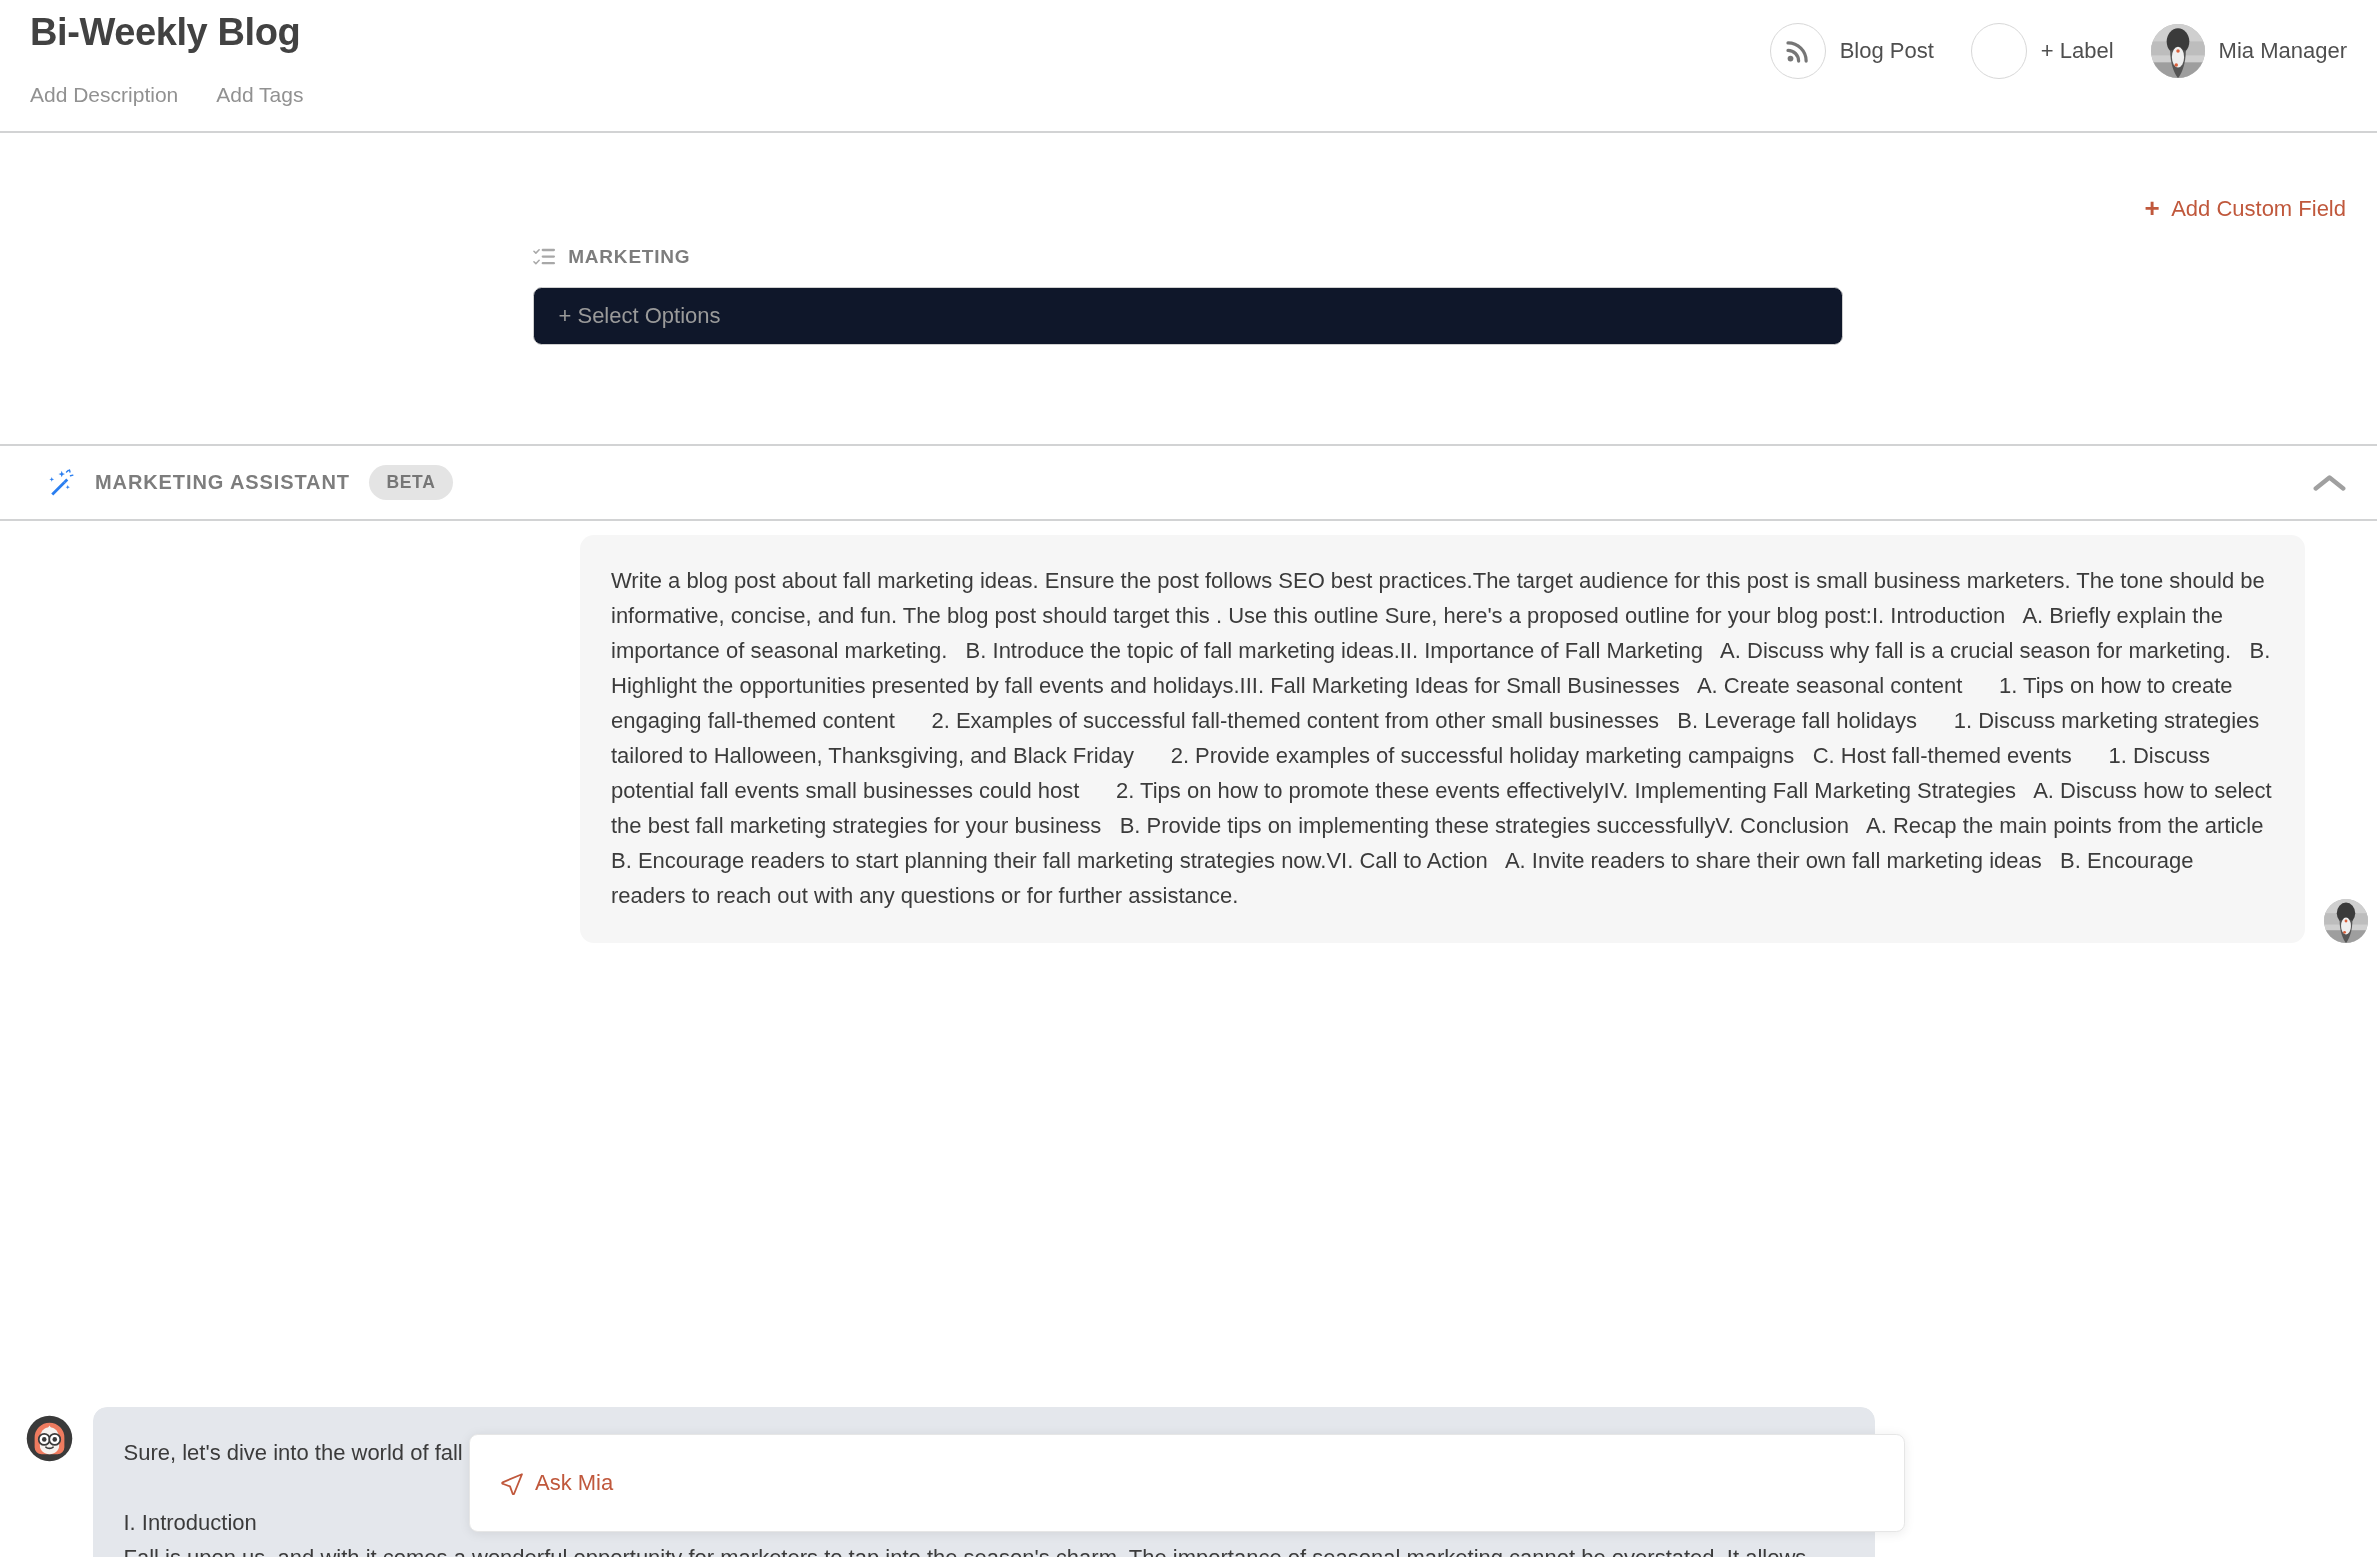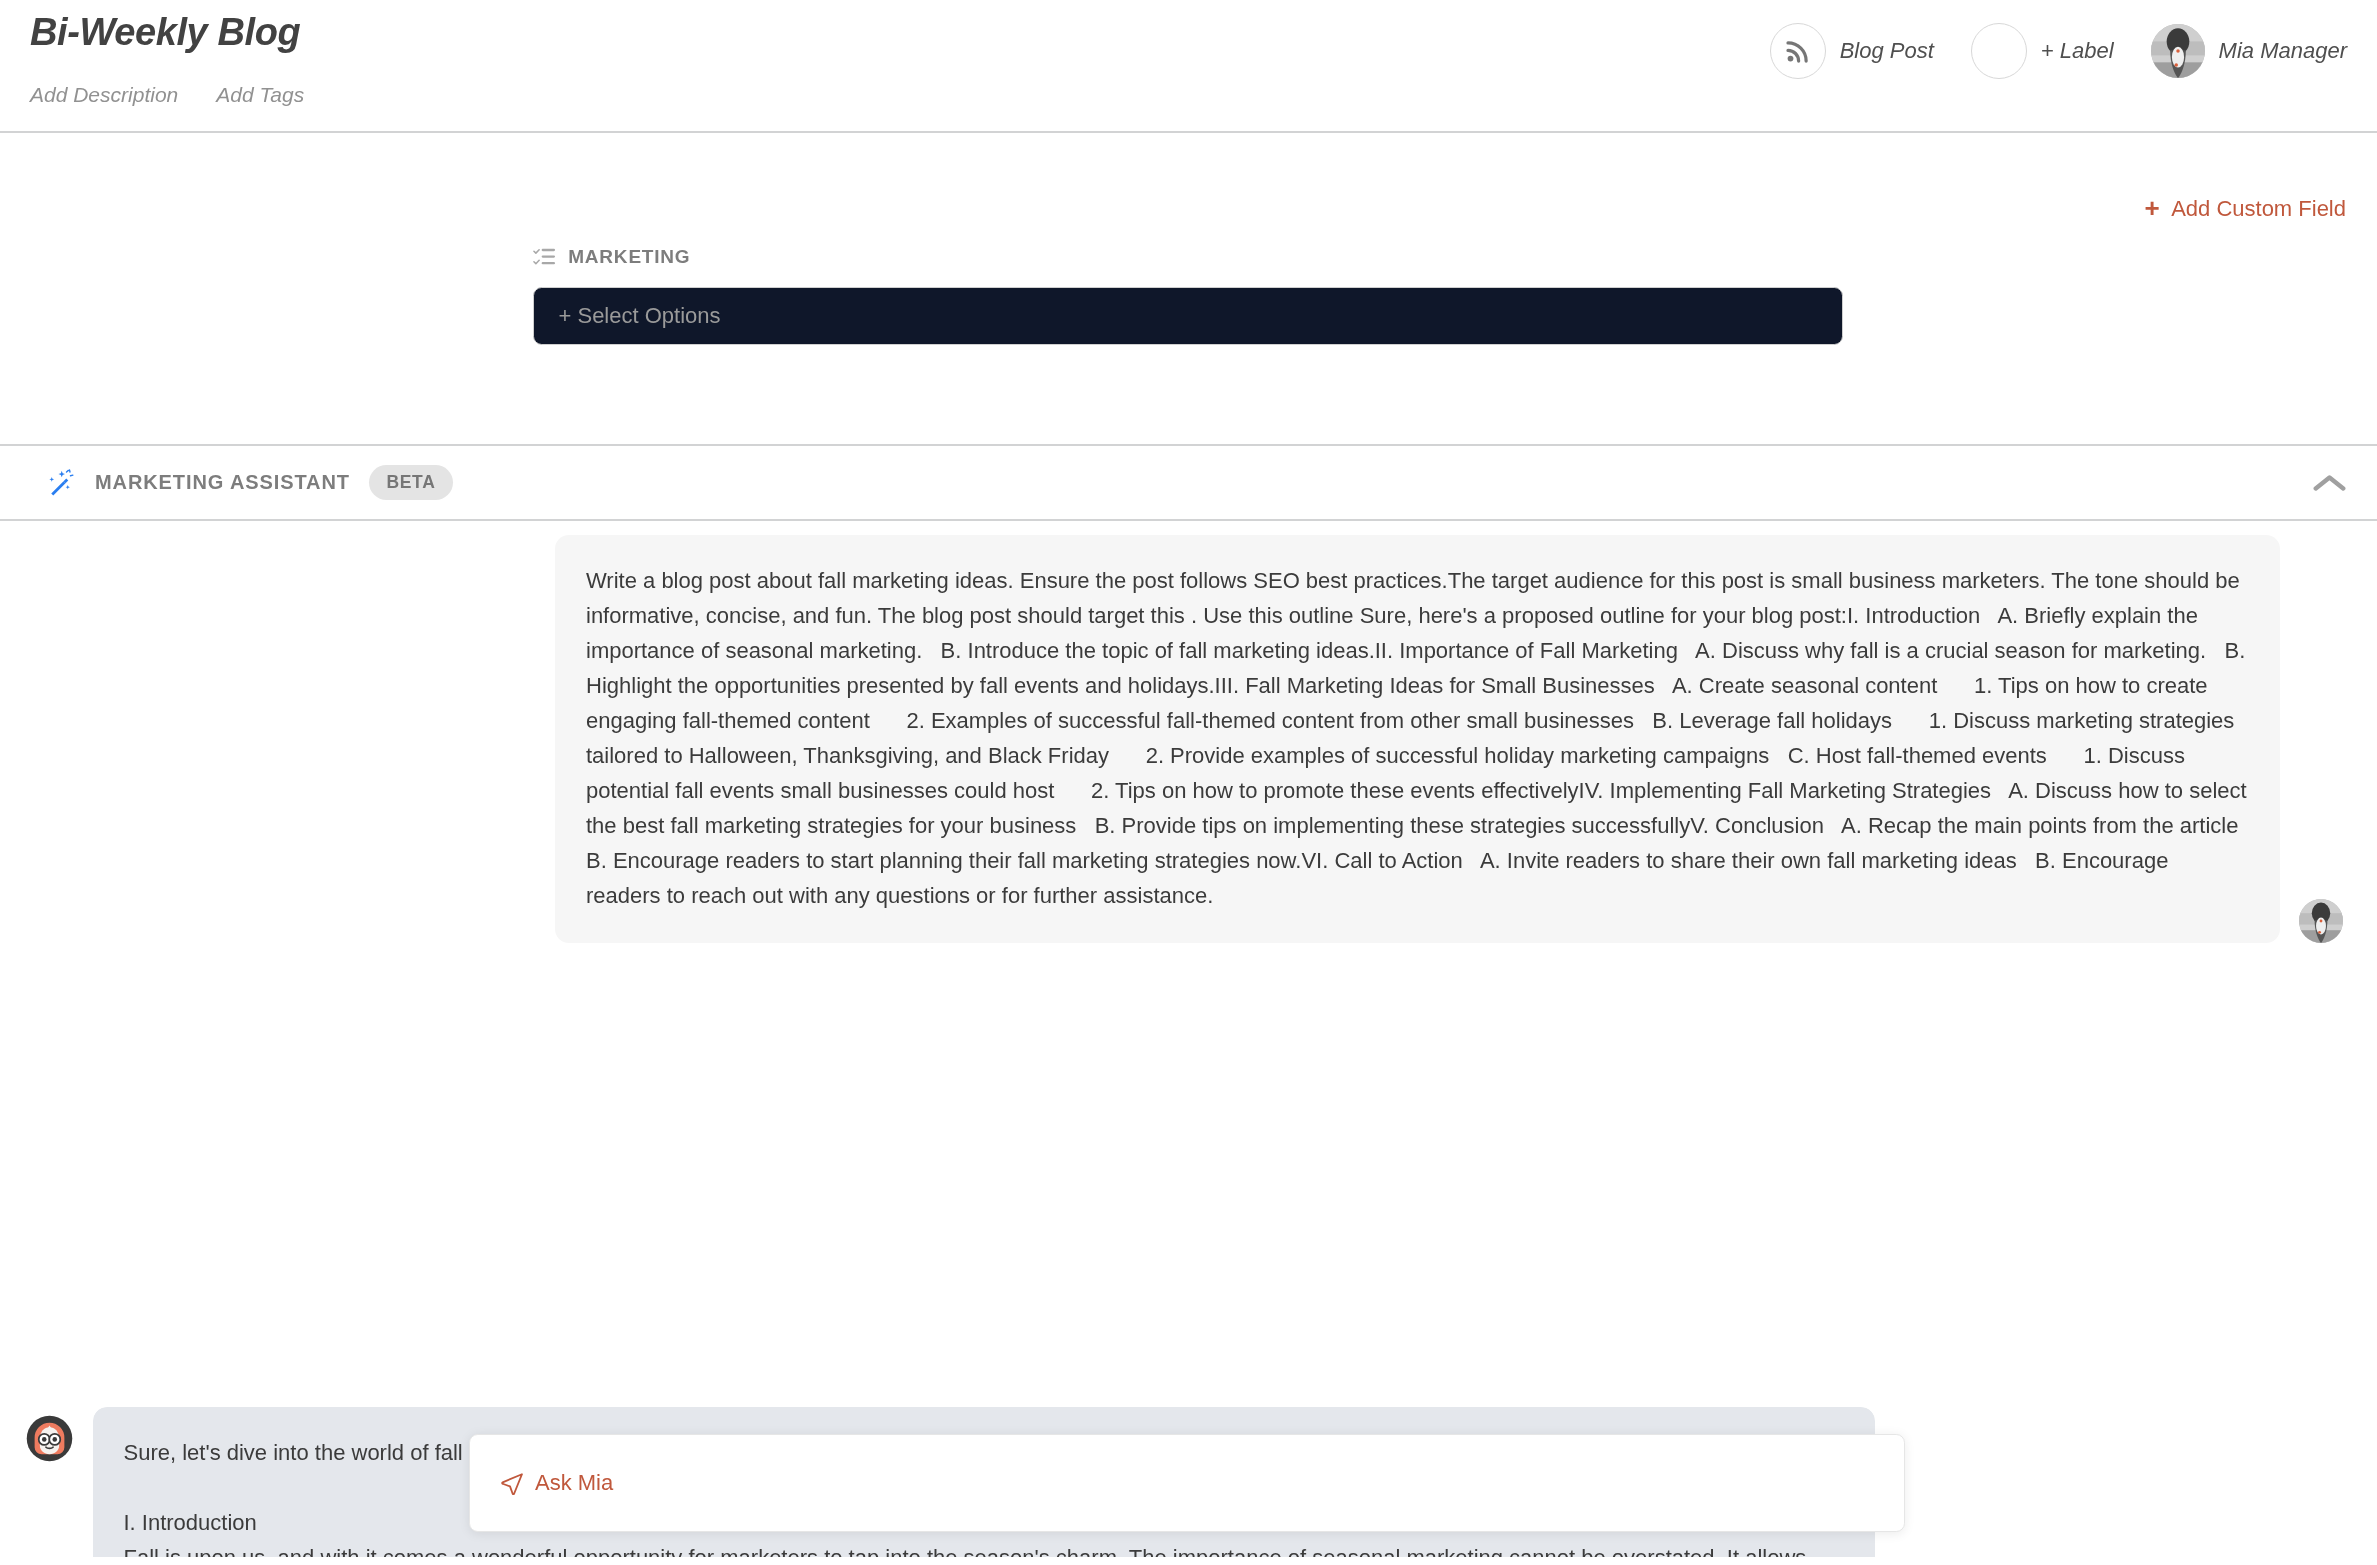--- a/index.html
+++ b/index.html
@@ -18,21 +18,20 @@
     height: 1565px;
     background: #ffffff;
   }
 
   
   .header {
     position: relative;
     height: 133px;
     border-bottom: 2.6px solid #d2d3d4;
     padding: 16px 30px;
-    font-style: italic;
   }
 
   .title {
     position: absolute;
     left: 30px;
     top: 10.5px;
     font-size: 38px;
     font-weight: bold;
     color: #424242;
     letter-spacing: -0.4px;
@@ -202,21 +201,21 @@
   }
 
   .msg-user-row {
     position: absolute;
     top: 14px;
     left: 0;
     right: 0;
     display: flex;
     justify-content: flex-end;
     align-items: flex-end;
-    padding-right: 34px;
+    padding-right: 9px;
   }
 
   .bubble-user {
     background: #f6f6f6;
     border-radius: 14px;
     padding: 28px 31px 30px 31px;
     max-width: 1725px;
     margin-right: 19px;
   }
   .bubble-user p {

